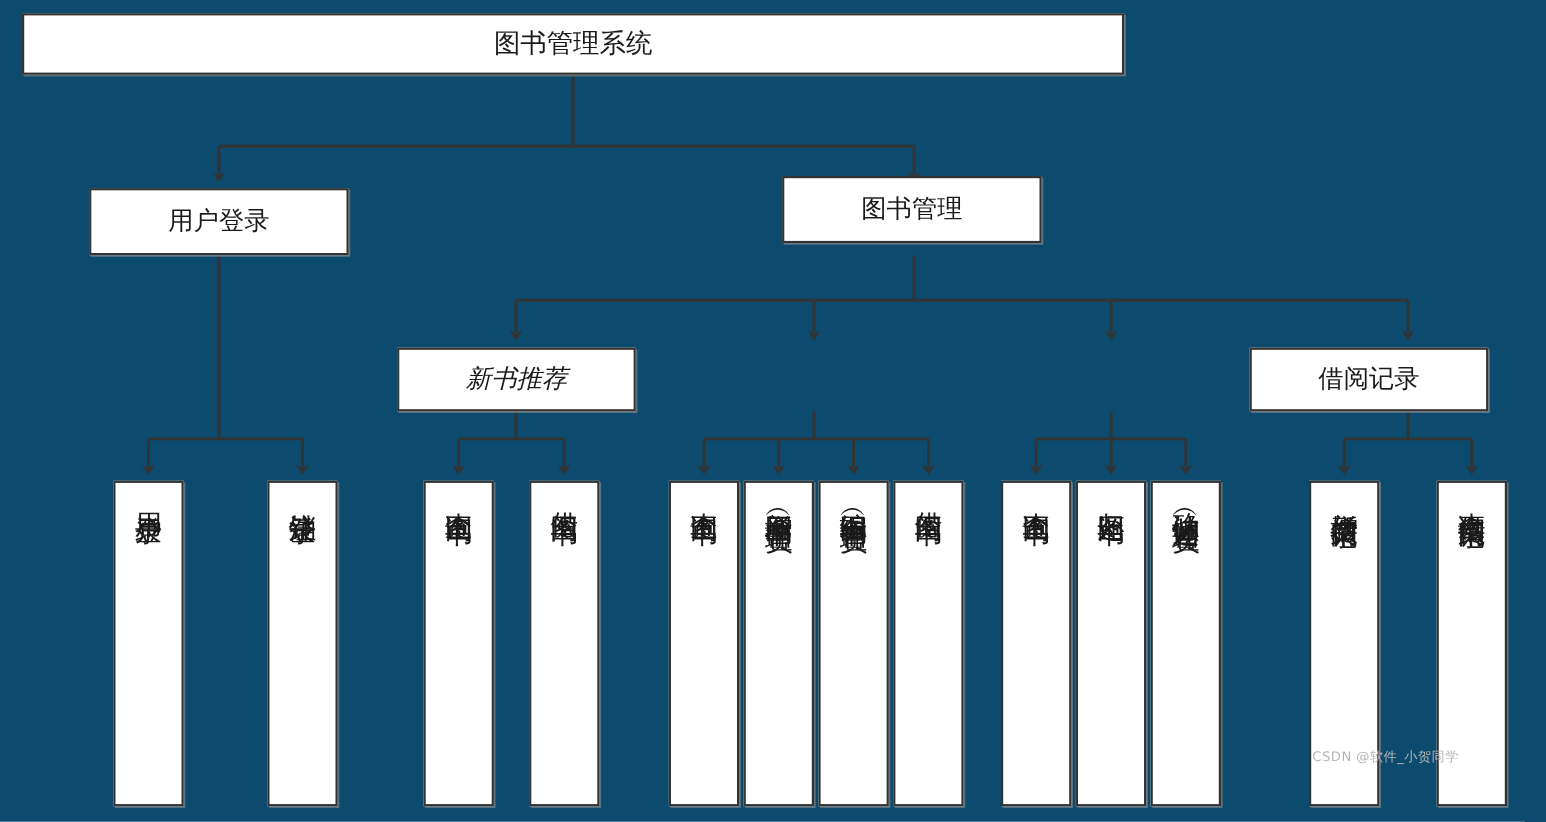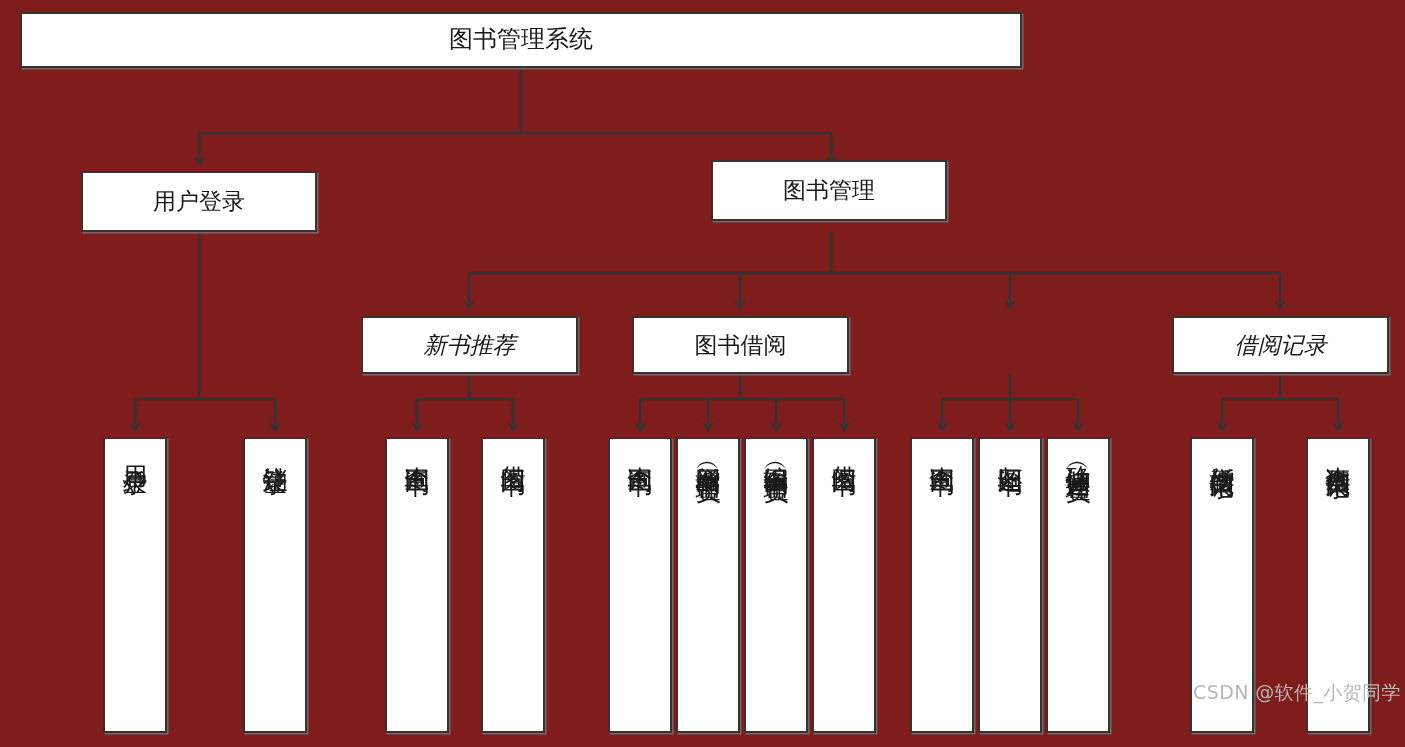--- a/index.html
+++ b/index.html
@@ -11,21 +11,21 @@
     width: 1405px;
     height: 747px;
     font-family: "DejaVu Sans", "Liberation Sans", sans-serif;
     overflow: hidden;
     position: relative;
   }
   #diagram-root {
     position: relative;
     width: 1405px;
     height: 747px;
-    background: #7f1d1d;
+    background: #0c4a6e;
   }
   svg.wires {
     position: absolute;
     left: 0;
     top: 0;
     width: 1405px;
     height: 747px;
     pointer-events: none;
   }
   .node {
@@ -59,21 +59,21 @@
     text-orientation: upright;
     font-size: 25px;
     letter-spacing: 2px;
     line-height: 1;
     white-space: nowrap;
   }
   .watermark {
     position: absolute;
     left: 1193px;
     top: 680px;
-    font-size: 19px;
+    font-size: 12px;
     color: #b6b6b6;
     white-space: nowrap;
     letter-spacing: 0.4px;
   }
 </style>
 </head>
 <body>
 
 <div id="diagram-root">
 
@@ -134,24 +134,21 @@
   <div class="node horiz" style="left:81px; top:171px; width:236px; height:61px;">
     <span class="lbl">用户登录</span>
   </div>
   <div class="node horiz" style="left:711px; top:160px; width:236px; height:61px;">
     <span class="lbl">图书管理</span>
   </div>
 
   <div class="node horiz" style="left:361px; top:316px; width:217px; height:58px;font-style:italic;">
     <span class="lbl">新书推荐</span>
   </div>
-  <div class="node horiz" style="left:632px; top:316px; width:217px; height:58px;">
-    <span class="lbl">图书借阅</span>
-  </div>
-  <div class="node horiz" style="left:1172px; top:316px; width:217px; height:58px;font-style:italic;">
+  <div class="node horiz" style="left:1136px; top:316px; width:217px; height:58px;">
     <span class="lbl">借阅记录</span>
   </div>
 
   <div class="node vert" style="left:103px; top:437px; width:64px; height:296px;">
     <span class="lbl">用户登录</span>
   </div>
   <div class="node vert" style="left:243px; top:437px; width:64px; height:296px;">
     <span class="lbl">注销登录</span>
   </div>
 

